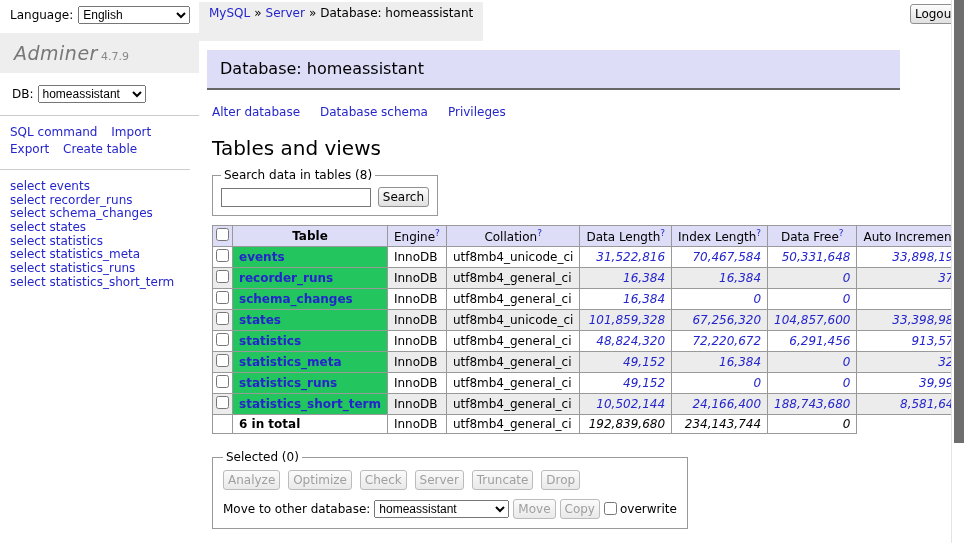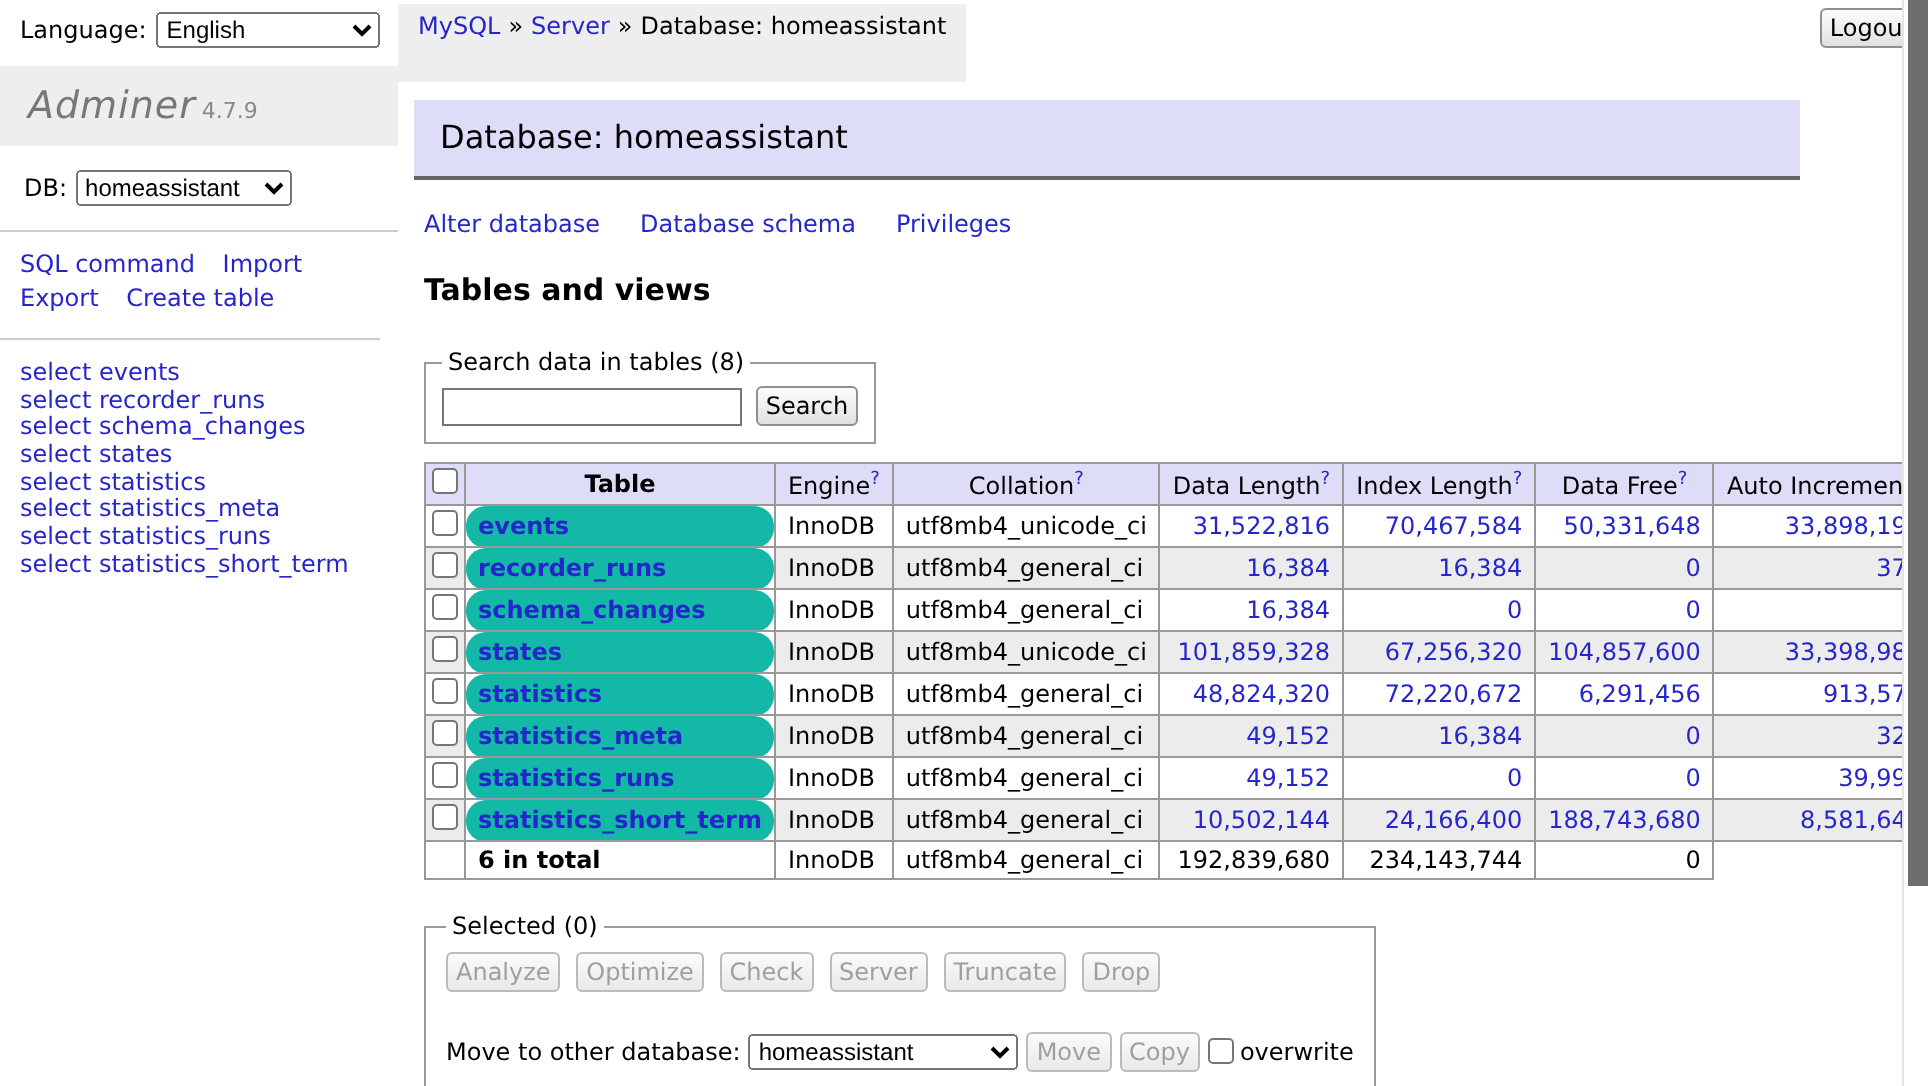--- a/index.html
+++ b/index.html
@@ -30,60 +30,60 @@
   .breadcrumb .sep { color: #000; margin: 0 4px; }
   .logout-wrap { position: absolute; top: 4px; right: -50px; }
   h2.page-title {
     margin: 9px 0 0 8px; width: 693px; background: #ddddf8;
     padding: 9px 13px 10px 13px; font-size: 16px; font-weight: 400;
     border-bottom: 2px solid #666;
   }
   .content { margin-left: 13px; }
   .db-links { margin: 15px 0 0 0; }
   .db-links a { margin-right: 20px; }
-  h3 { font-size: 15px; font-weight: 700; margin: 17px 0 12px 0; }
+  h3 { font-size: 20px; font-weight: 400; margin: 17px 0 0 0; }
 
   fieldset { border: 1px solid #999; padding: 5px 8px 8px 8px; display: inline-block; background: #fff; }
   legend { padding: 0 3px; font-size: 12px; }
   .search-fs { margin-top: 8px; }
   .search-fs input[type=text] { width: 150px; height: 19px; border: 1px solid #777; padding: 1px 3px; font-size: 12px; }
   button, .btn {
     font-family: "DejaVu Sans", sans-serif; font-size: 12px; padding: 2px 4px;
     border: 1px solid #8f8f8f; border-radius: 3px;
     background: linear-gradient(#fdfdfd, #e0e0e0); color: #000; cursor: pointer;
   }
   button:disabled { color: #9f9f9f; background: linear-gradient(#fbfbfb, #e9e9e9); border-color: #bbb; cursor: default; }
   .search-fs button { margin-left: 3px; }
 
   
   table.db-tables { border-collapse: collapse; margin-top: 9px; }
   .db-tables th, .db-tables td { border: 1px solid #999; padding: 2px 6px; height: 18px; font-size: 12px; white-space: nowrap; }
   .db-tables thead th { background: #ddddf8; font-weight: 400; text-align: center; }
   .db-tables thead th.first-col { font-weight: 700; }
   .db-tables sup.help { font-size: 9px; vertical-align: super; color: #2525cc; cursor: pointer; }
-  .db-tables tbody th.name-cell { background: #14b8a6; text-align: left; border-radius: 10px; }
+  .db-tables tbody th.name-cell { background: #22c55e; text-align: left; }
   .db-tables tbody th.name-cell a { font-weight: 700; }
   .db-tables tbody tr.alt td { background: #ececec; }
   .db-tables td.chk-col, .db-tables th.chk-col { text-align: center; width: 22px; padding: 2px 3px; }
-  .db-tables td.num { text-align: right; }
+  .db-tables td.num { text-align: right; font-style: italic; }
   .db-tables td.num.black { color: #000; }
   .db-tables td.txt { color: #000; }
   .db-tables td.total-label { font-weight: 700; }
   .db-tables col.c-table { width: 127px; }
   .db-tables col.c-engine { width: 48px; }
   .db-tables col.c-coll { width: 104px; }
   .db-tables col.c-dlen { width: 74px; }
   .db-tables col.c-ilen { width: 78px; }
   .db-tables col.c-free { width: 66px; }
   .db-tables col.c-auto { width: 88px; }
 
   
   .selected-fs { margin-top: 16px; padding: 6px 10px 9px 10px; }
   .selected-fs .btn-row button { margin-right: 4px; }
-  .move-row { margin-top: 20px; }
+  .move-row { margin-top: 9px; }
   .move-row select { width: 135px; font-size: 12px; margin: 0 4px; }
   .move-row button { margin-right: 4px; }
   .move-row label { margin-left: 3px; }
   .move-row input[type=checkbox] { vertical-align: -2px; }
 
   .create-links { margin-top: 16px; }
   .create-links a { margin-right: 22px; }
 
   
   .scrollbar { position: absolute; right: 0; top: 0; width: 15px; height: 100%; background: #fff; border-left: 1px solid #e4e4e4; }

